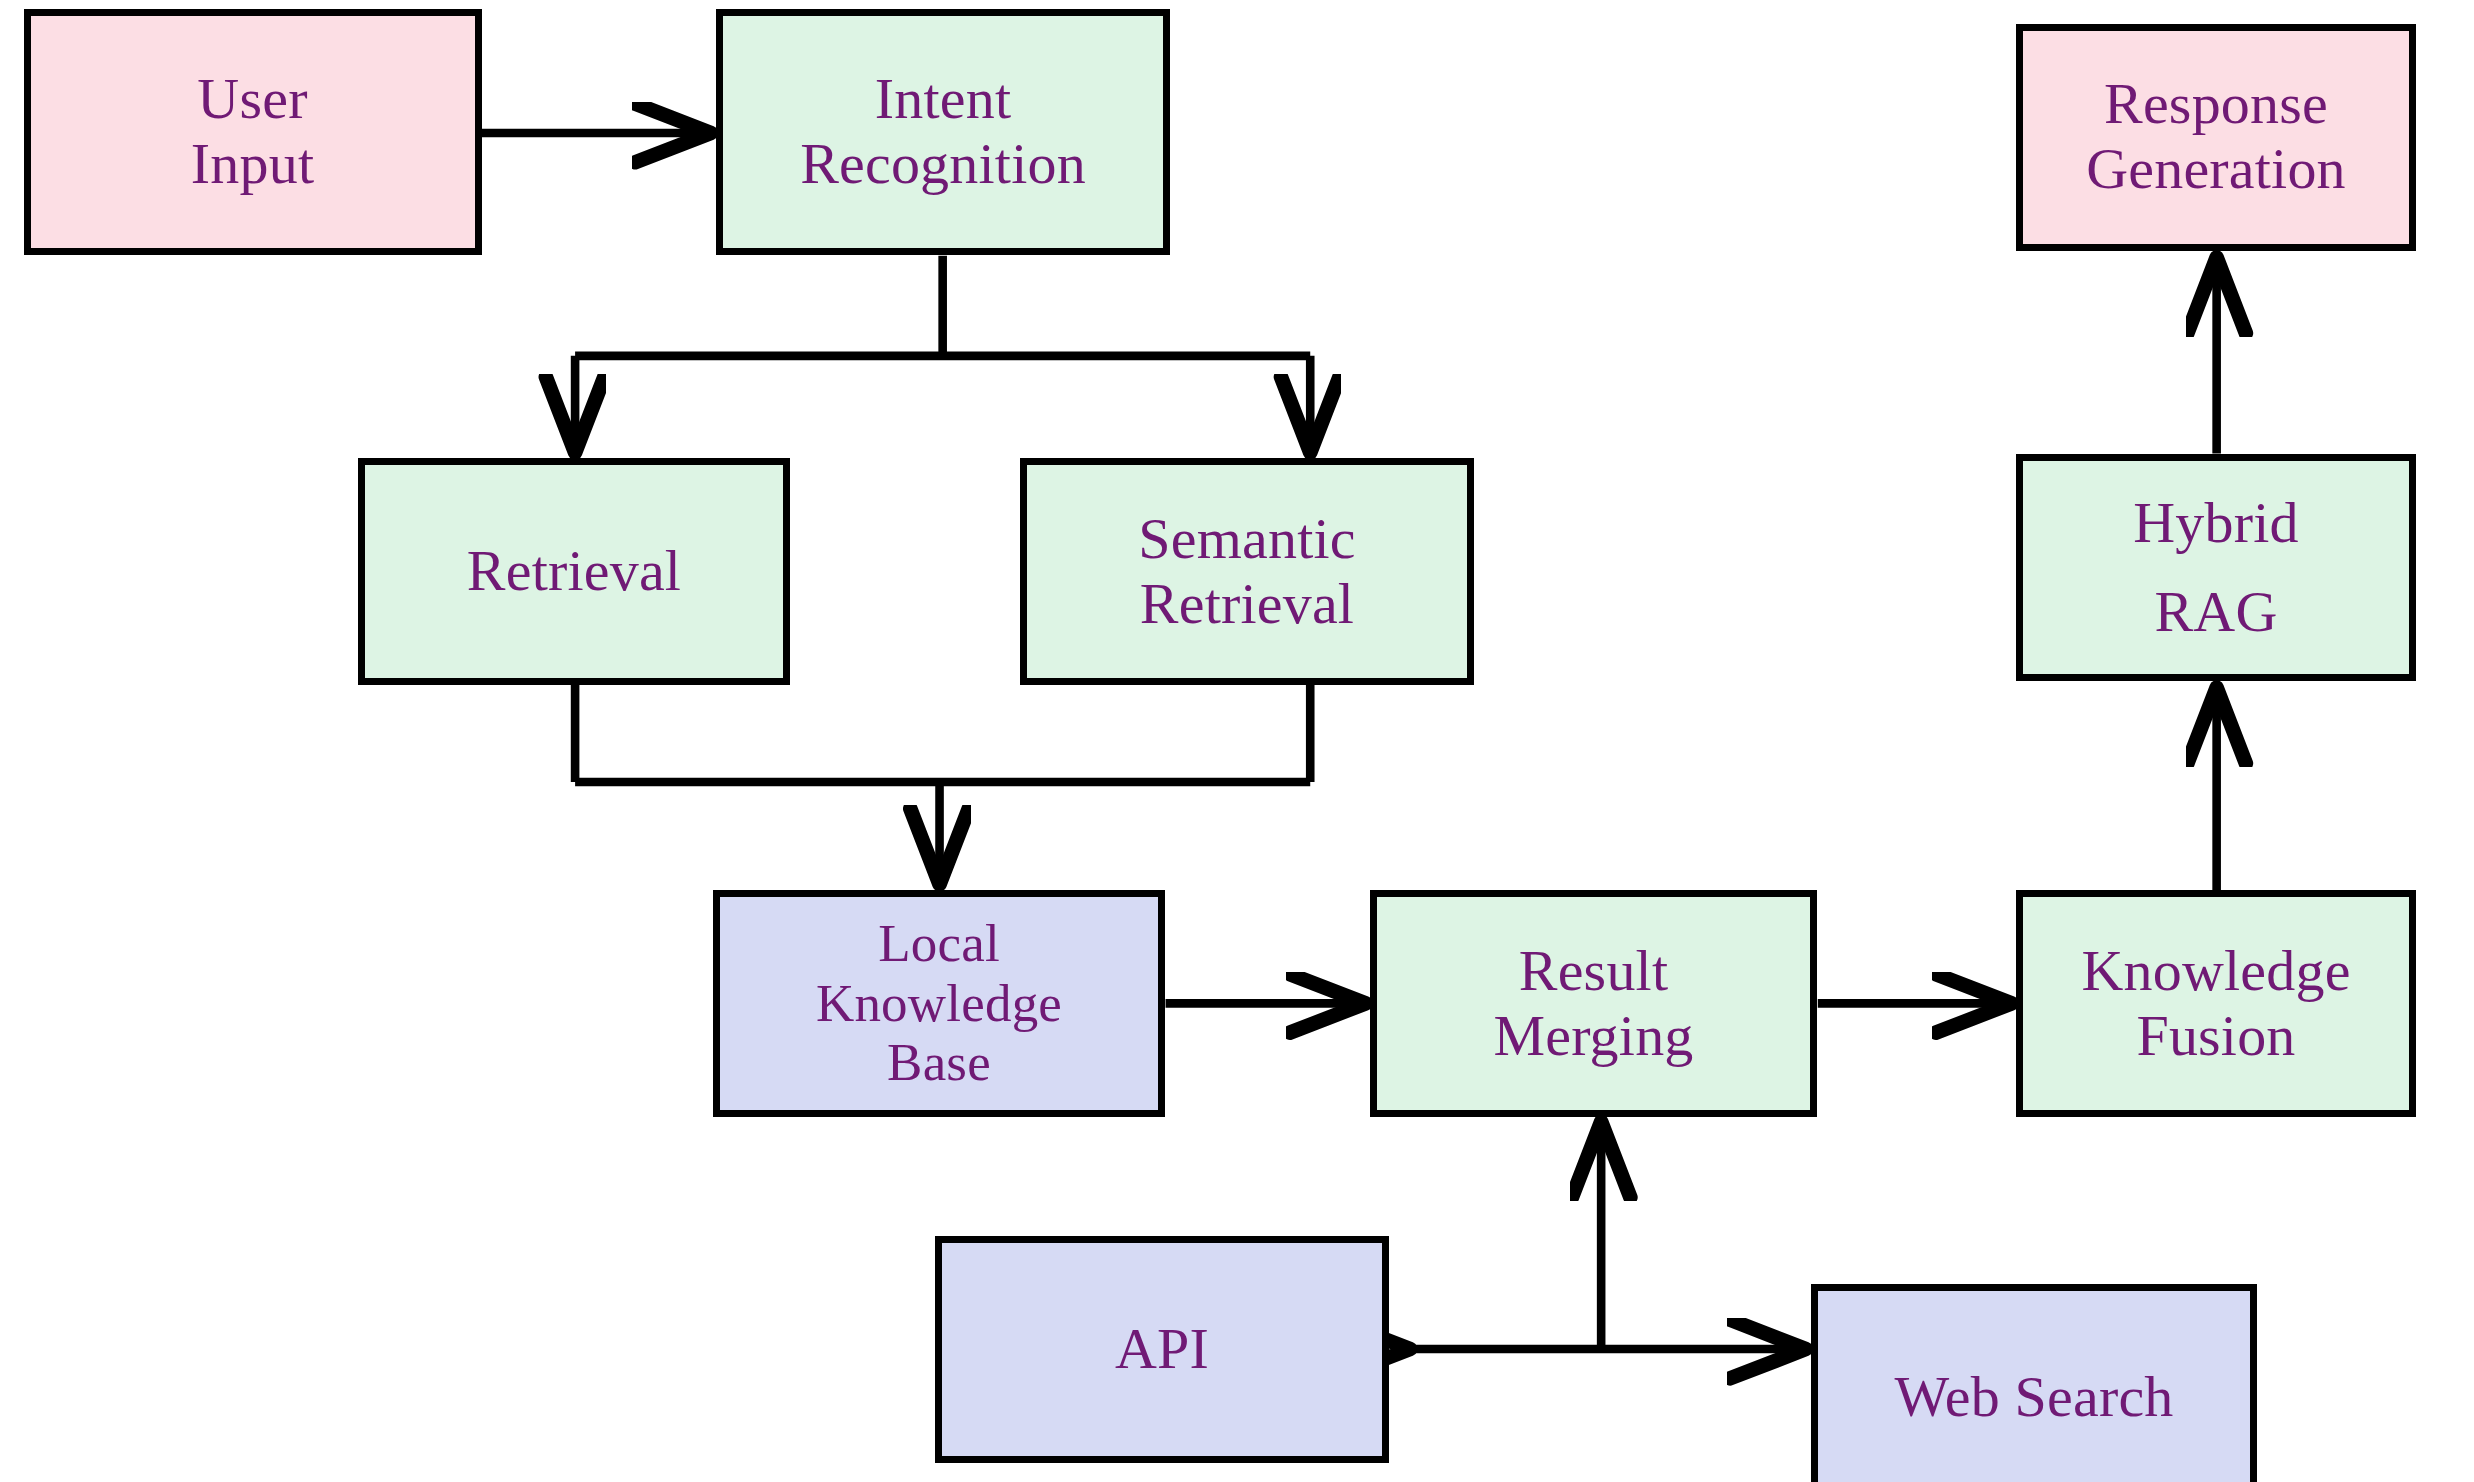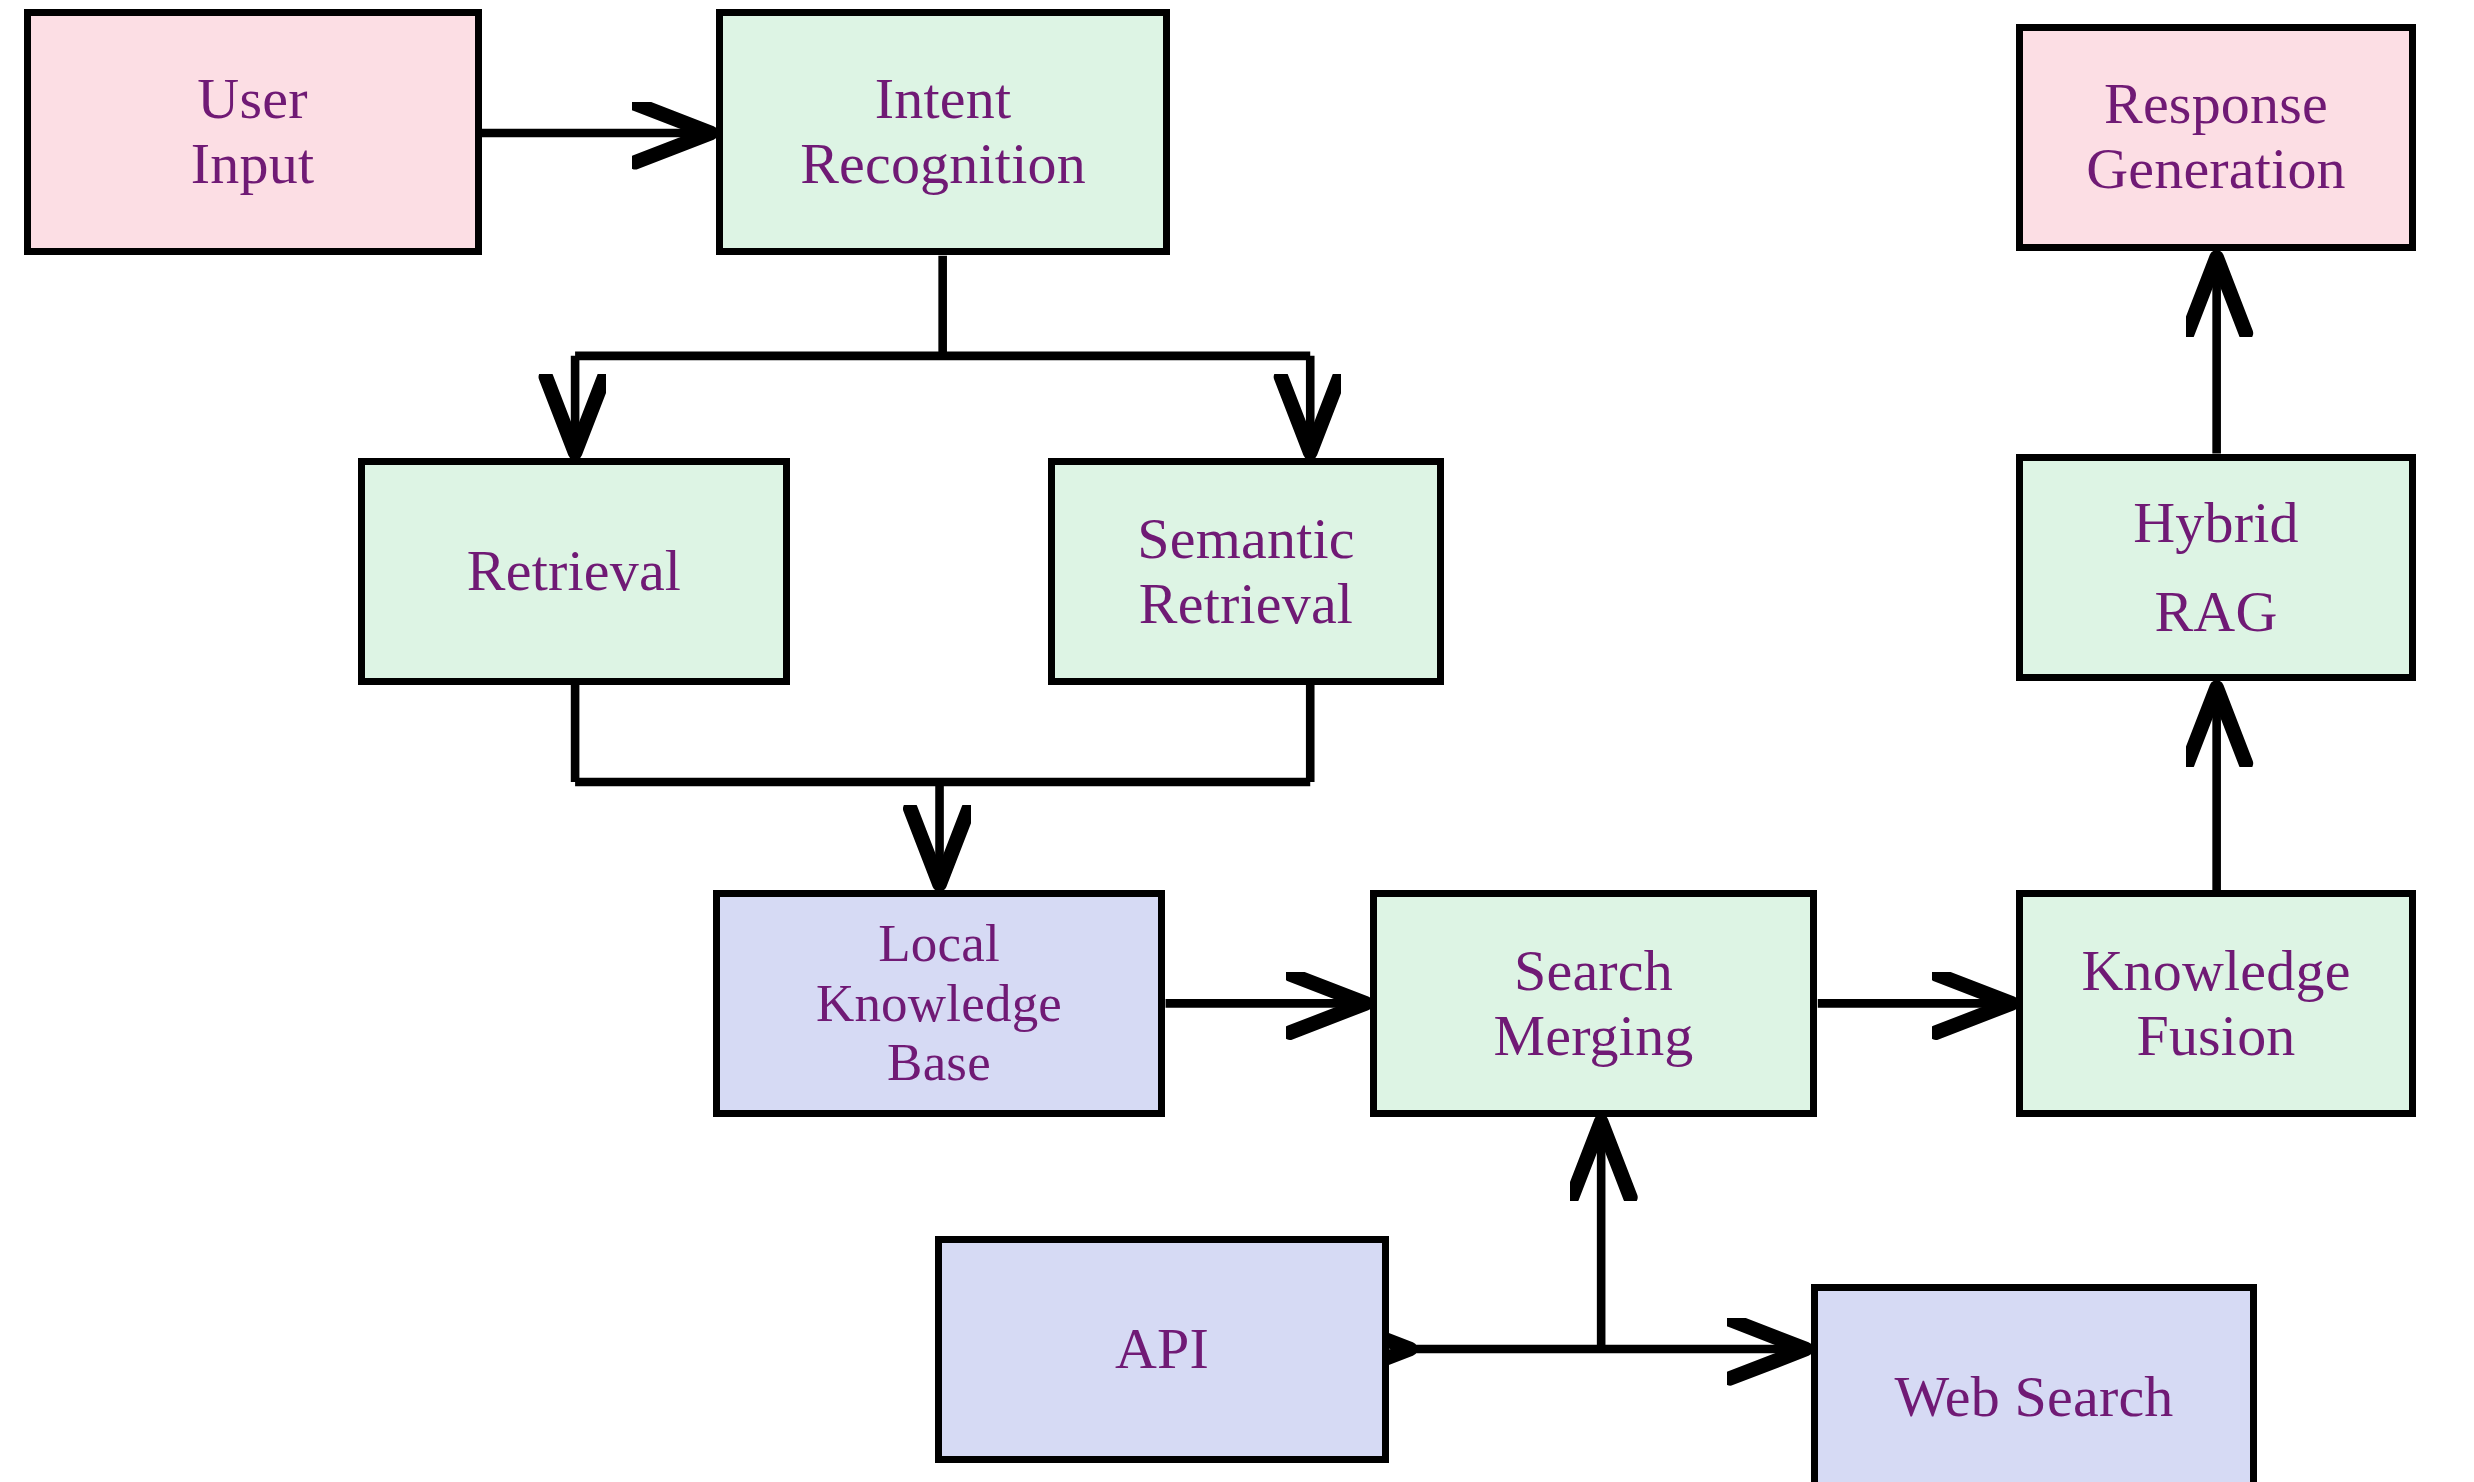--- a/index.html
+++ b/index.html
@@ -100,38 +100,38 @@
 
   <div class="node fill-pink" style="left:2016px; top:23.5px; width:400px; height:227px;">
     <span class="line">Response</span>
     <span class="line">Generation</span>
   </div>
 
   <div class="node fill-green" style="left:358px; top:458px; width:432px; height:227px;">
     <span class="line">Retrieval</span>
   </div>
 
-  <div class="node fill-green" style="left:1048px; top:458px; width:396px; height:227px;">
+  <div class="node fill-green" style="left:1020px; top:458px; width:454px; height:227px;">
     <span class="line">Semantic</span>
     <span class="line">Retrieval</span>
   </div>
 
   <div class="node fill-green" style="left:2016px; top:454px; width:400px; height:227px;gap:24px;">
     <span class="line">Hybrid</span>
     <span class="line">RAG</span>
   </div>
 
   <div class="node fill-blue" style="left:713px; top:890px; width:452px; height:227px; font-size:53px;">
     <span class="line">Local</span>
     <span class="line">Knowledge</span>
     <span class="line">Base</span>
   </div>
 
   <div class="node fill-green" style="left:1370px; top:890px; width:447px; height:227px;">
-    <span class="line">Search</span>
+    <span class="line">Result</span>
     <span class="line">Merging</span>
   </div>
 
   <div class="node fill-green" style="left:2016px; top:890px; width:400px; height:227px;">
     <span class="line">Knowledge</span>
     <span class="line">Fusion</span>
   </div>
 
   <div class="node fill-blue" style="left:935px; top:1236px; width:454px; height:227px;">
     <span class="line">API</span>

